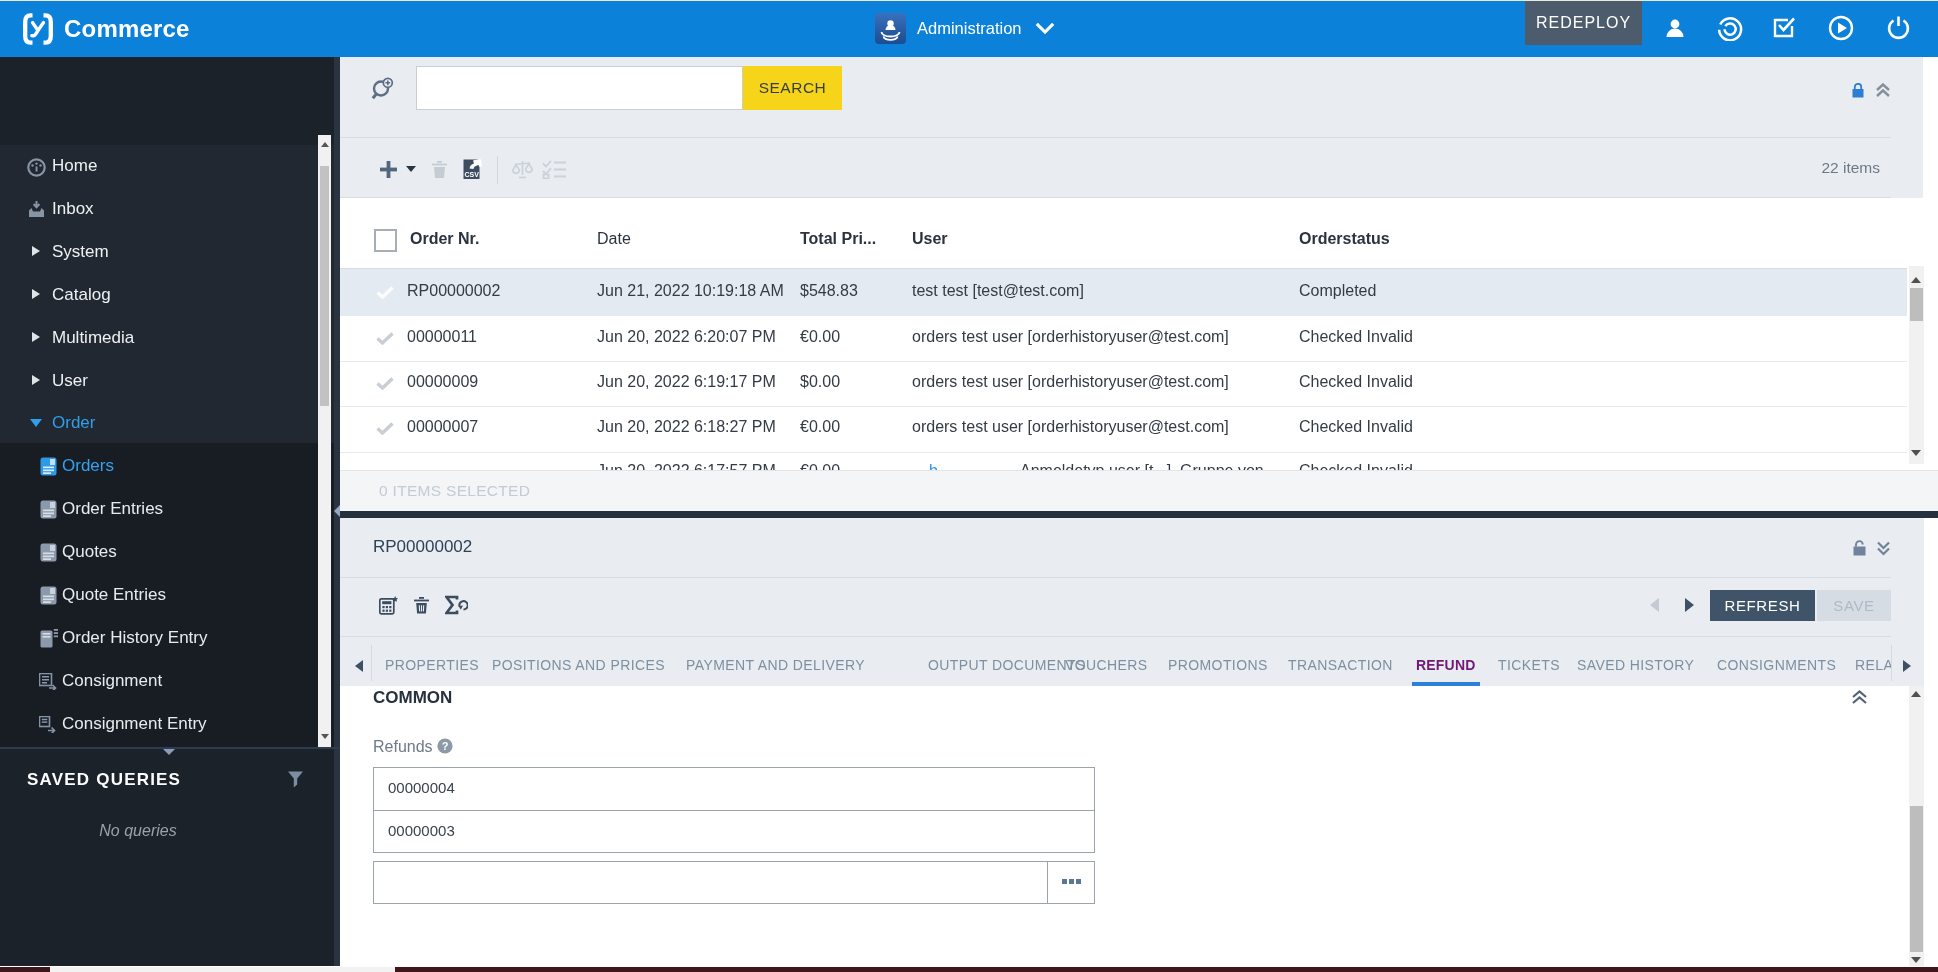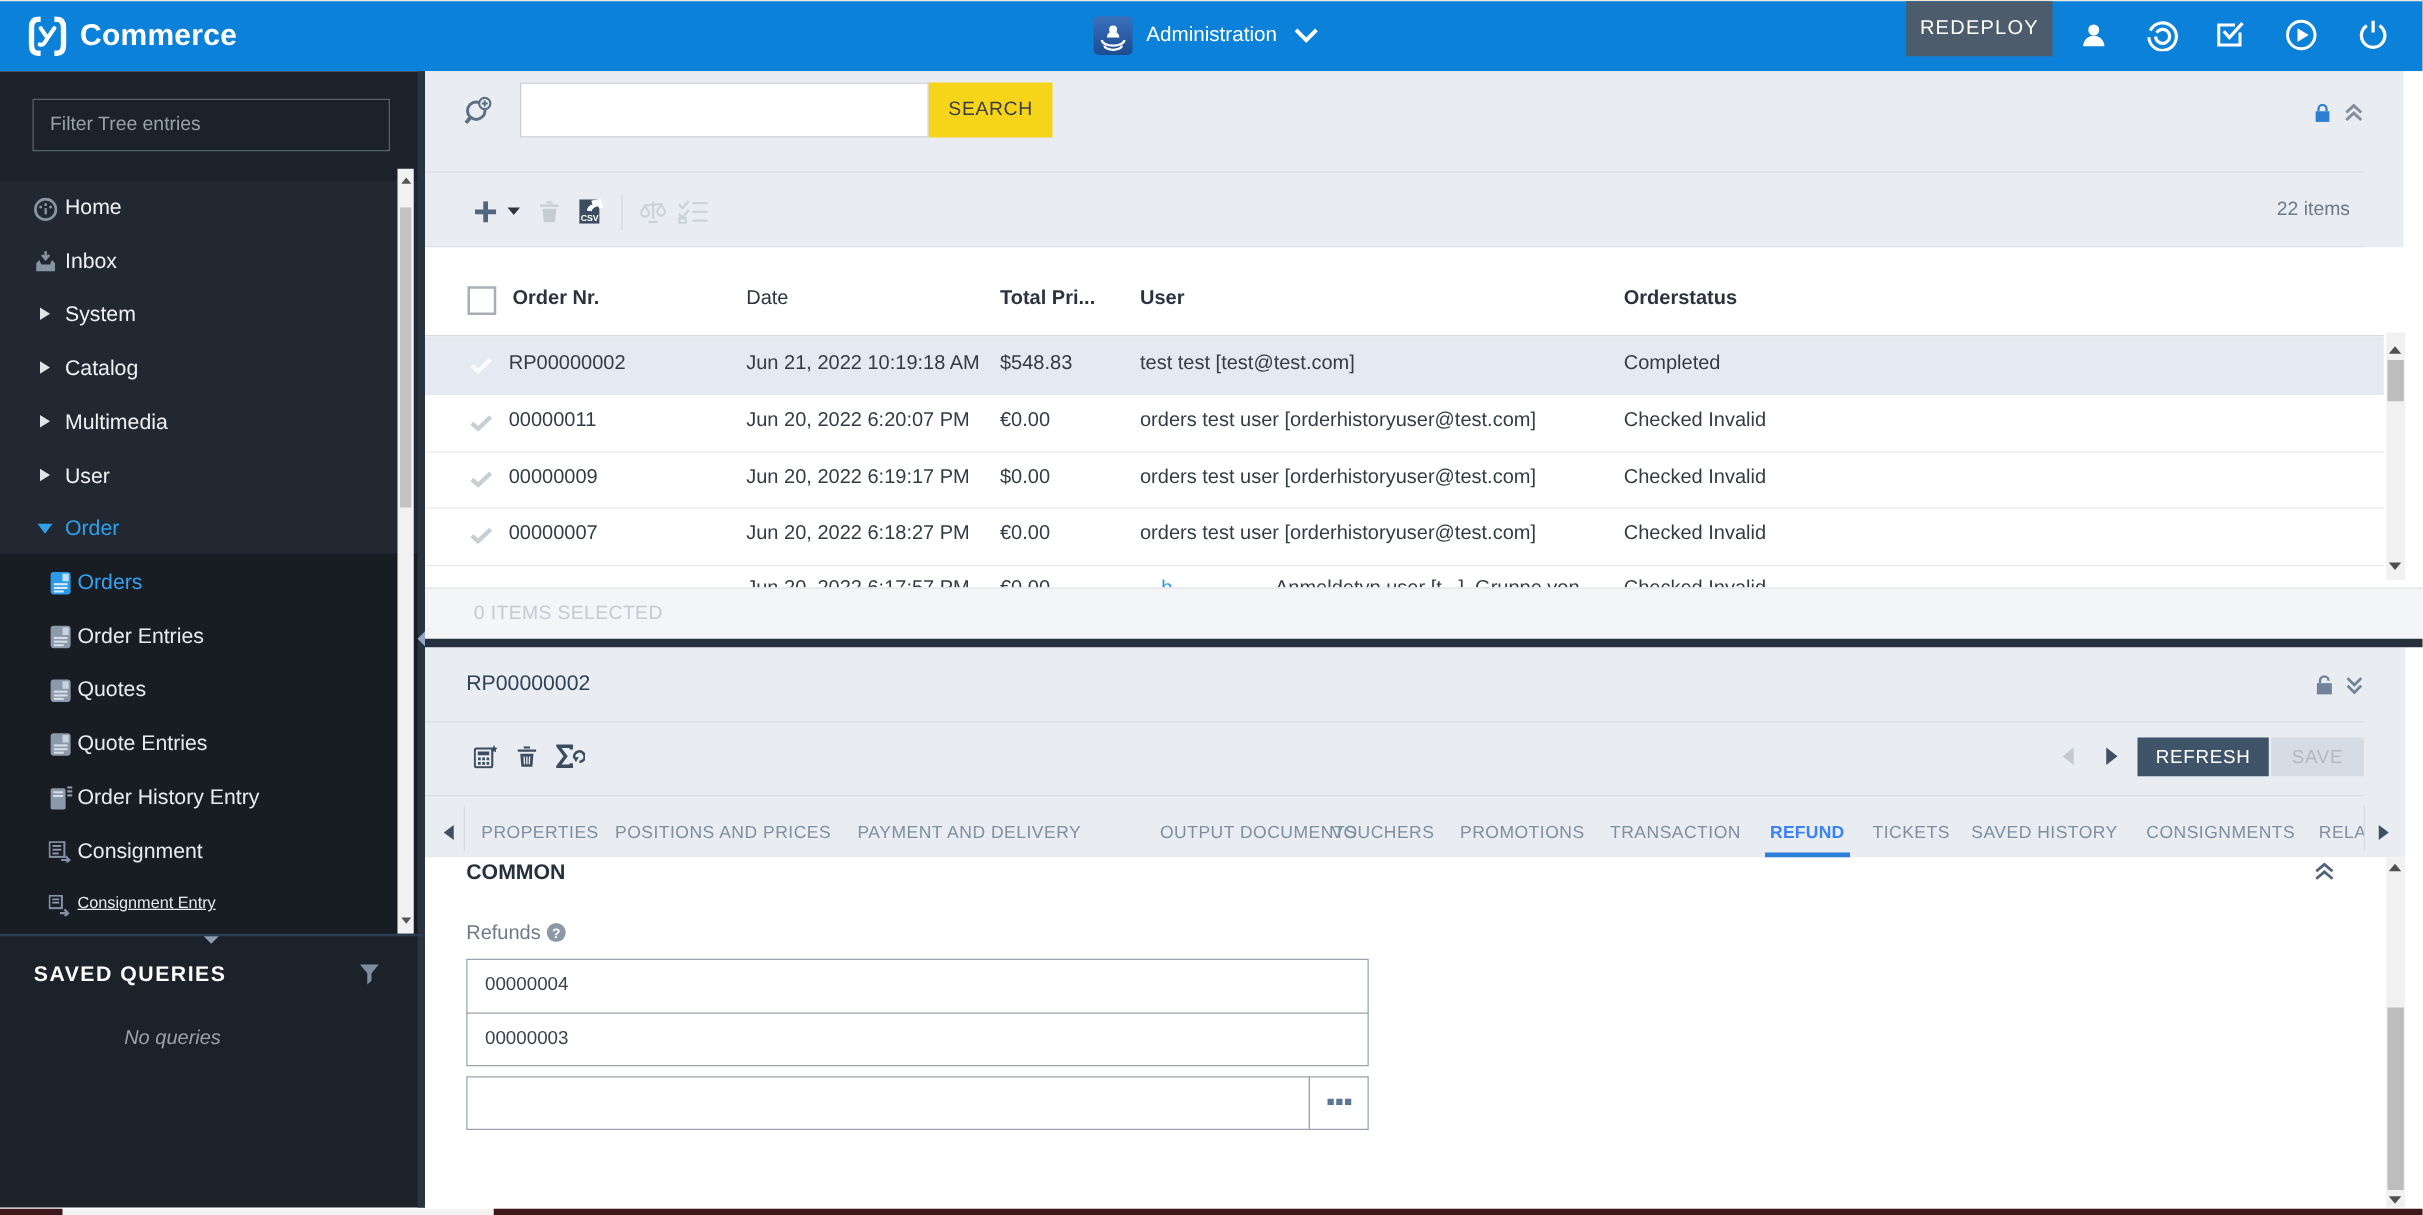--- a/index.html
+++ b/index.html
@@ -50,21 +50,20 @@
   <circle cx="13" cy="13" r="11" fill="none" stroke="#fff" stroke-width="2.4"></circle>
   <path d="M10 7.5 L19 13 L10 18.5 z" fill="#fff"></path>
 </svg>
 <svg class="abs" style="left:1886px;top:15px;" width="25" height="26" viewBox="0 0 25 26">
   <path d="M7.5 5.5 a9.4 9.4 0 1 0 10 0" fill="none" stroke="#fff" stroke-width="2.6"></path>
   <path d="M12.5 1.5 L12.5 11" stroke="#fff" stroke-width="2.6"></path>
 </svg>
 
 <div class="abs" style="left:0;top:57px;width:340px;height:909px;background:#1b222a;"></div>
 <div class="abs" style="left:334px;top:57px;width:6px;height:909px;background:#2a3441;"></div>
-<input class="abs" style="left: 26px; top: 79px; width: 258px; height: 40px; background: transparent; border: 1px solid rgb(86, 97, 110); color: rgb(152, 162, 173); font-size: 15.5px; padding: 0px 13px; outline: none; font-family: &quot;Liberation Sans&quot;, sans-serif;" placeholder="Filter Tree entries">
 <style>input::placeholder{color:#98a2ad;opacity:1;}</style>
 
 <div class="abs" style="left:0;top:145px;width:334px;height:298px;background:#222831;"></div>
 <div class="abs" style="left:0;top:443px;width:334px;height:304px;background:#181d24;"></div>
 
 <div class="abs" style="left:318px;top:135px;width:13px;height:612px;background:#f1f1f1;"></div>
 <div class="abs" style="left:320px;top:166px;width:9px;height:240px;background:#c2c2c2;"></div>
 <div class="abs" style="left:321px;top:142px;width:0;height:0;border-left:4px solid transparent;border-right:4px solid transparent;border-bottom:5px solid #555;"></div>
 <div class="abs" style="left:321px;top:734px;width:0;height:0;border-left:4px solid transparent;border-right:4px solid transparent;border-top:5px solid #555;"></div>
 
@@ -143,21 +142,21 @@
       <rect x="3" y="9" width="5" height="1.5" fill="#8c99aa"></rect>
       <path d="M10 15 L16 15 M13.5 12 L16.5 15 L13.5 18" fill="none" stroke="#8393a7" stroke-width="1.7"></path>
     </svg>
 <div class="abs" style="left:62px;top:671px;font-size:17px;color:#e8ebee;">Consignment</div>
 <svg class="abs" style="left:39px;top:716px;" width="19" height="17" viewBox="0 0 19 17">
       <rect x="0.5" y="0.5" width="10" height="10" fill="none" stroke="#8393a7" stroke-width="1.6"></rect>
       <rect x="2.8" y="2.8" width="5.5" height="1.4" fill="#8c99aa"></rect>
       <rect x="2.8" y="5.4" width="5.5" height="1.4" fill="#8c99aa"></rect>
       <path d="M9 14.5 L15 14.5 M12.5 11.5 L15.5 14.5 L12.5 17.5" fill="none" stroke="#8393a7" stroke-width="1.7"></path>
     </svg>
-<div class="abs" style="left:62px;top:714px;font-size:13px;color:#e8ebee;text-decoration:underline;">Consignment Entry</div>
+<div class="abs" style="left:62px;top:714px;font-size:17px;color:#e8ebee;">Consignment Entry</div>
 
 <div class="abs" style="left:334px;top:505px;width:0;height:0;border-top:6px solid transparent;border-bottom:6px solid transparent;border-right:6px solid #93a7c4;"></div>
 
 <div class="abs" style="left:0;top:747px;width:340px;height:2px;background:#2c3c52;"></div>
 <div class="abs" style="left:163px;top:749px;width:0;height:0;border-left:6px solid transparent;border-right:6px solid transparent;border-top:6px solid #8b9cb4;"></div>
 
 <div class="abs" style="left:27px;top:770px;font-size:17px;font-weight:bold;color:#fdfdfd;letter-spacing:1.2px;">SAVED QUERIES</div>
 <svg class="abs" style="left:287px;top:771px;" width="17" height="18" viewBox="0 0 17 18">
   <path d="M1 0.5 L16 0.5 L10.2 7.5 L10.2 13.5 L6.8 16.5 L6.8 7.5 z" fill="#7e8da0"></path>
 </svg>
@@ -330,21 +329,21 @@
 
 <div class="abs" style="left:355px;top:660px;width:0;height:0;border-top:6px solid transparent;border-bottom:6px solid transparent;border-right:8px solid #3f5065;"></div>
 <div class="abs" style="left:371px;top:645px;width:1px;height:36px;background:#d5dade;"></div>
 <div class="abs" style="left:385px;top:657px;font-size:14px;color:#7d8fa0;letter-spacing:0.4px;">PROPERTIES</div>
 <div class="abs" style="left:492px;top:657px;font-size:14px;color:#7d8fa0;letter-spacing:0.4px;">POSITIONS AND PRICES</div>
 <div class="abs" style="left:686px;top:657px;font-size:14px;color:#7d8fa0;letter-spacing:0.4px;">PAYMENT AND DELIVERY</div>
 <div class="abs" style="left:884px;top:657px;font-size:14px;color:#7d8fa0;letter-spacing:0.4px;margin-left:44px;">OUTPUT DOCUMENTS</div>
 <div class="abs" style="left:1065px;top:657px;font-size:14px;color:#7d8fa0;letter-spacing:0.4px;">VOUCHERS</div>
 <div class="abs" style="left:1168px;top:657px;font-size:14px;color:#7d8fa0;letter-spacing:0.4px;">PROMOTIONS</div>
 <div class="abs" style="left:1288px;top:657px;font-size:14px;color:#7d8fa0;letter-spacing:0.4px;">TRANSACTION</div>
-<div class="abs" style="left:1416px;top:657px;font-size:14px;font-weight:bold;color:#3b82f6;letter-spacing:0.2px;">REFUND</div>
+<div class="abs" style="left:1416px;top:657px;font-size:14px;font-weight:bold;color:#701a75;letter-spacing:0.2px;">REFUND</div>
 <div class="abs" style="left:1412px;top:682px;width:68px;height:4px;background:#2e7fd9;"></div>
 <div class="abs" style="left:1498px;top:657px;font-size:14px;color:#7d8fa0;letter-spacing:0.4px;">TICKETS</div>
 <div class="abs" style="left:1577px;top:657px;font-size:14px;color:#7d8fa0;letter-spacing:0.4px;">SAVED HISTORY</div>
 <div class="abs" style="left:1717px;top:657px;font-size:14px;color:#7d8fa0;letter-spacing:0.4px;">CONSIGNMENTS</div>
 <div class="abs" style="left:1855px;top:645px;width:36px;height:36px;overflow:hidden;">
       <div class="abs" style="left:0;top:12px;font-size:14px;color:#7d8fa0;letter-spacing:0.4px;white-space:nowrap;">RELATED CRONJOBS</div>
     </div>
 <div class="abs" style="left:1891px;top:645px;width:1px;height:36px;background:#d5dade;"></div>
 <div class="abs" style="left:1903px;top:660px;width:0;height:0;border-top:6px solid transparent;border-bottom:6px solid transparent;border-left:8px solid #3f5065;"></div>
 

